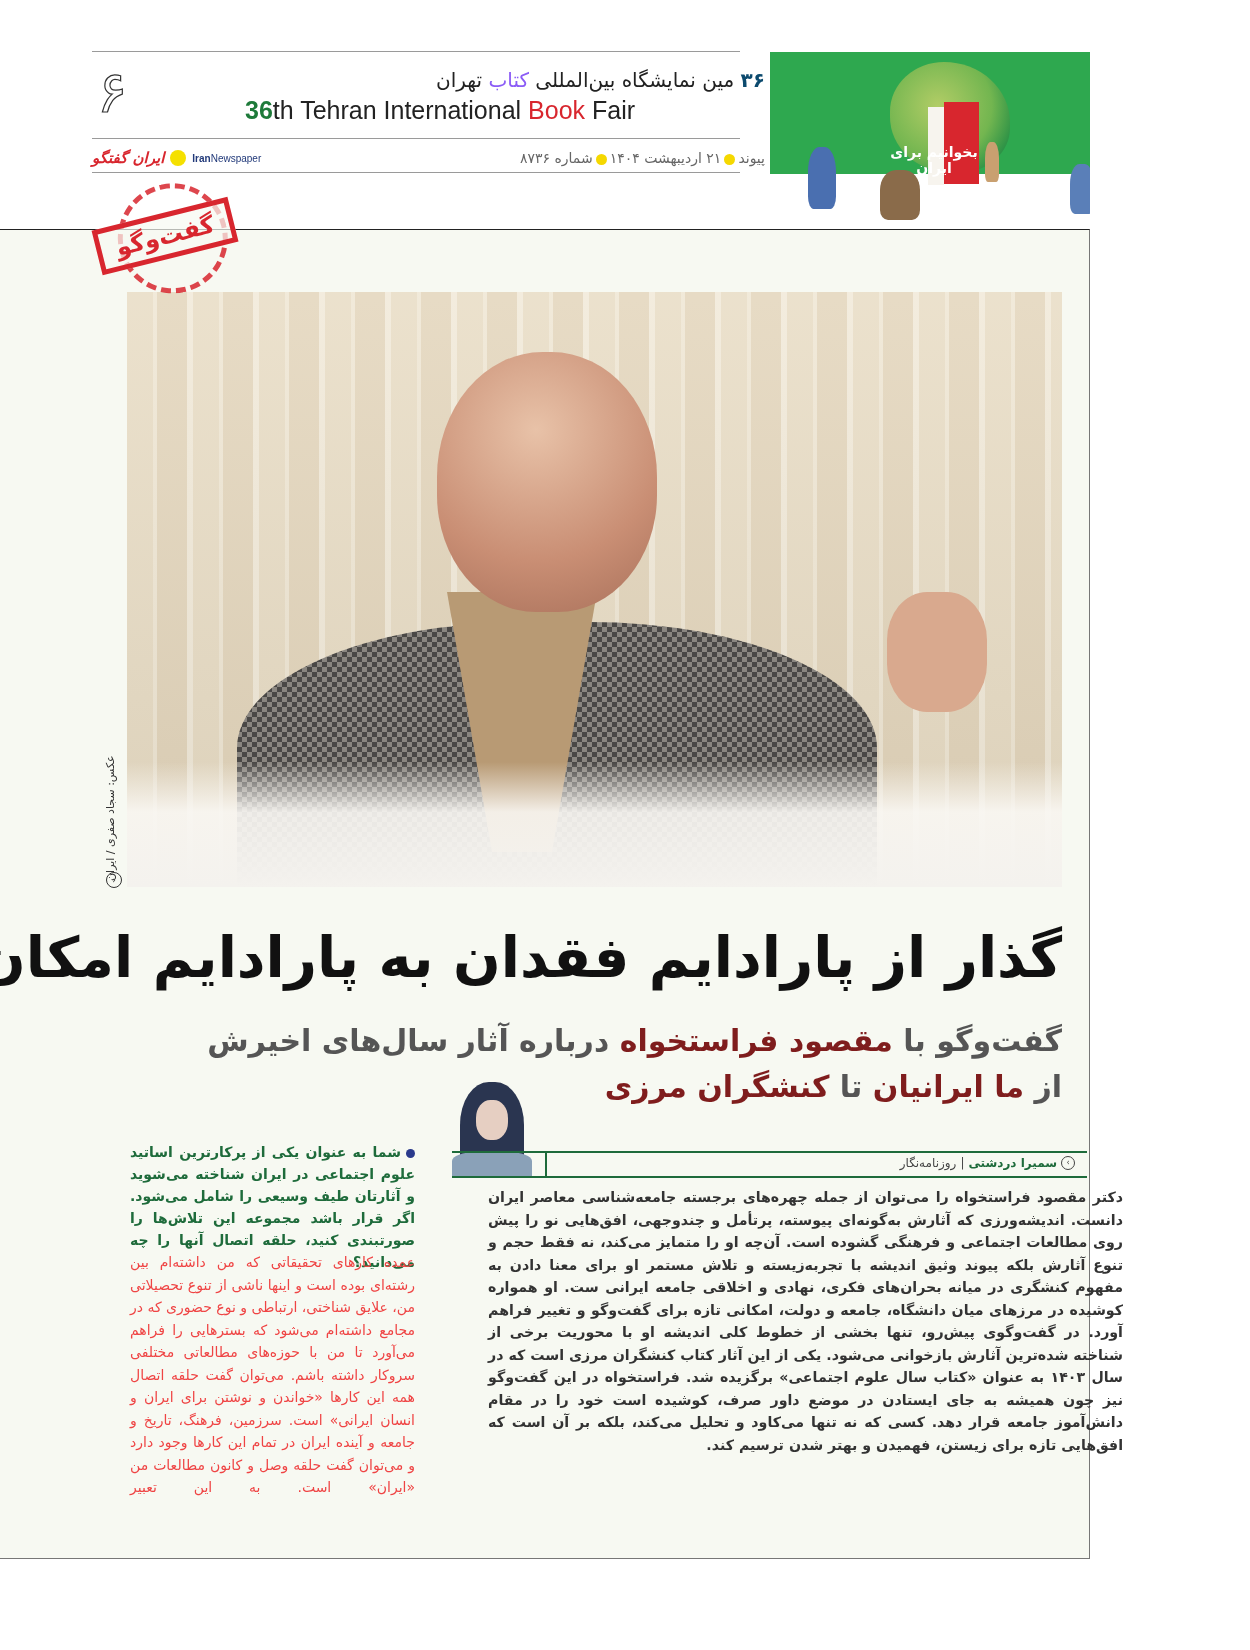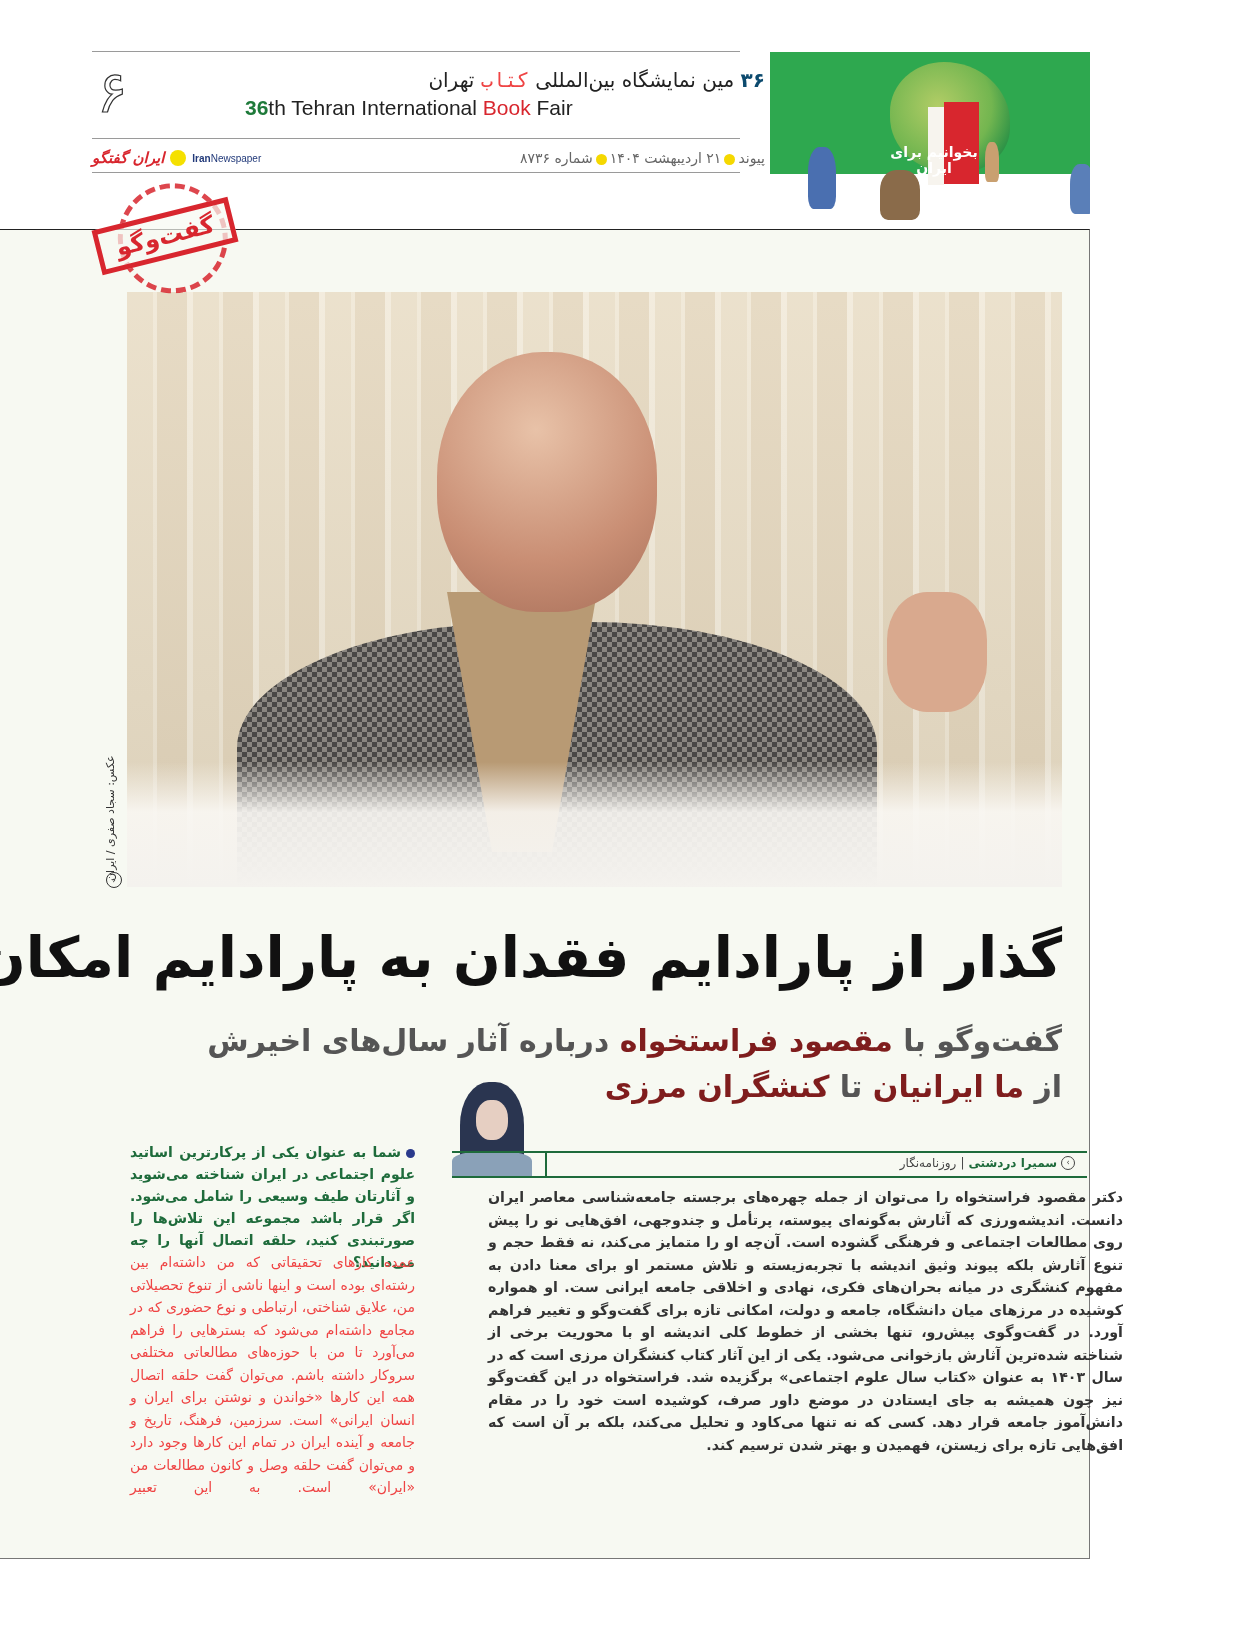--- a/index.html
+++ b/index.html
@@ -1,22 +1,22 @@
 <!DOCTYPE html>
 <html><head>
 <meta charset="utf-8">
 <style>
   html,body{margin:0;padding:0;}
   body{width:1250px;height:1650px;background:#ffffff;position:relative;overflow:hidden;font-family:"DejaVu Sans",sans-serif;}
   
   .rule{position:absolute;height:1px;background:#9a9a9a;}
   .fair-fa{position:absolute;top:68px;right:485px;direction:rtl;font-size:20px;color:#222;white-space:nowrap;font-family:"DejaVu Sans",sans-serif;}
   .fair-fa .num{color:#0c4a6e;font-weight:bold;}
-  .fair-fa .red{color:#ef4444;font-family:Liberation Mono, monospace;}
-  .fair-en{position:absolute;top:96px;left:245px;font-size:21px;color:#222;font-family:"Liberation Sans",sans-serif;white-space:nowrap;}
+  .fair-fa .red{color:#8b5cf6;}
+  .fair-en{position:absolute;top:96px;left:245px;font-size:25px;color:#222;font-family:"Liberation Sans",sans-serif;white-space:nowrap;}
   .fair-en .num{color:#1e7a3a;font-weight:bold;}
   .fair-en .red{color:#d8262e;}
   .pagenum{position:absolute;top:62px;left:92px;width:40px;height:60px;font-size:58px;line-height:60px;color:#fff;-webkit-text-stroke:1.2px #333;font-family:"DejaVu Serif",serif;text-align:center;}
   .dateline{position:absolute;top:150px;right:485px;direction:rtl;font-size:14px;color:#666;white-space:nowrap;}
   .dot{display:inline-block;width:11px;height:11px;border-radius:50%;background:#f5d800;vertical-align:middle;margin:0 3px;}
   .brand{position:absolute;top:149px;left:92px;display:flex;align-items:center;gap:6px;}
   .brand .logo-fa{font-size:15px;font-weight:bold;color:#d8262e;font-style:italic;}
   .brand .ydot{width:16px;height:16px;border-radius:50%;background:#f5e000;}
   .brand .en{font-size:10px;color:#223a7a;font-family:"Liberation Sans",sans-serif;}
   .brand .en b{font-weight:bold;}

